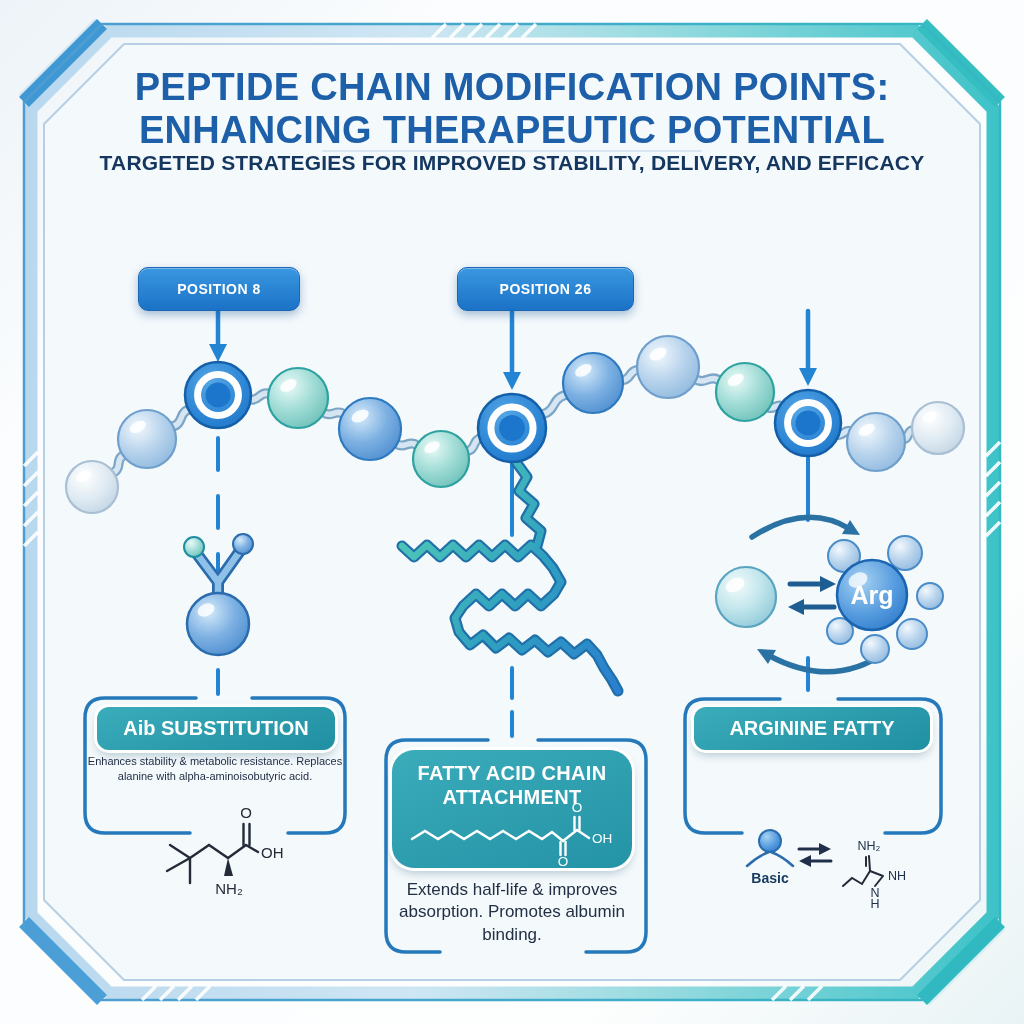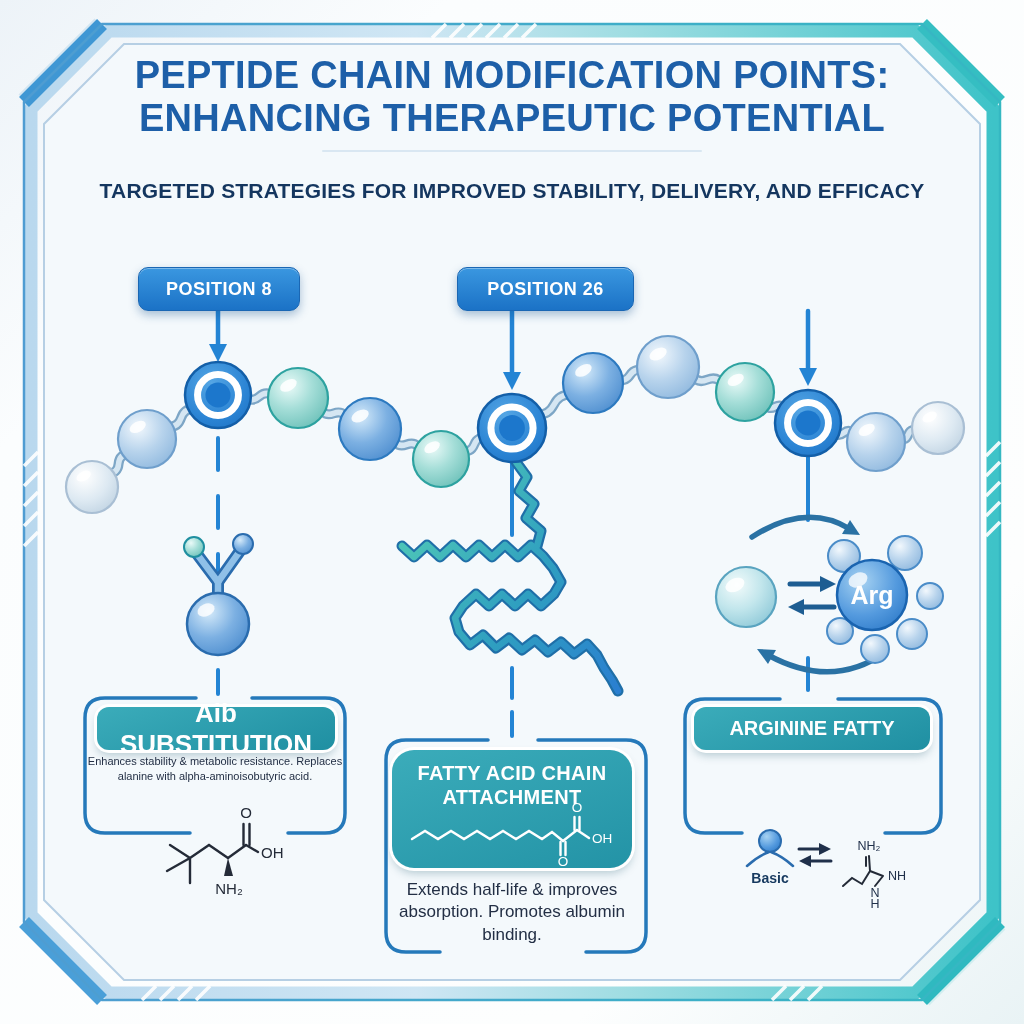--- a/index.html
+++ b/index.html
@@ -6,45 +6,45 @@
   .canvas{
     position:relative;width:1024px;height:1024px;overflow:hidden;
     font-family:"Liberation Sans","DejaVu Sans",sans-serif;
     background:linear-gradient(135deg,#edf3f8 0%,#fbfdfe 22%,#fdfefe 78%,#e9f3f5 100%);
   }
   svg.layer{position:absolute;left:0;top:0;}
   #overlay{pointer-events:none;z-index:3;}
   #main{z-index:1;}
   .txt{position:absolute;z-index:2;}
   .title{
-    left:0;right:0;top:54px;text-align:center;
+    left:0;right:0;top:66px;text-align:center;
     font-size:38px;font-weight:bold;color:#1d5fa8;line-height:1.12;letter-spacing:.3px;
   }
   .divider{position:absolute;z-index:2;left:322px;top:150px;width:380px;height:2px;background:#d9e7f2;border-radius:2px;}
   .subtitle{
-    left:0;right:0;top:179px;text-align:center;
+    left:0;right:0;top:151px;text-align:center;
     font-size:21px;font-weight:bold;color:#14365f;letter-spacing:.2px;
   }
   .poslabel{
     display:flex;align-items:center;justify-content:center;
-    height:42px;border-radius:10px;color:#ffffff;font-weight:bold;font-size:18px;letter-spacing:.5px;
+    height:42px;border-radius:10px;color:#ffffff;font-weight:bold;font-size:14px;letter-spacing:.5px;
     background:linear-gradient(180deg,#3a97e0 0%,#1b72c6 100%);
     border:1px solid #1a67b4;
     box-shadow:0 4px 10px rgba(20,80,140,.35), inset 0 1px 0 rgba(255,255,255,.35);
   }
   #pos8{left:138px;top:267px;width:160px;}
   #pos26{left:425px;top:267px;width:175px;margin-left:32px;}
   #pos34{left:722px;top:267px;width:175px;}
   .tealhead{
     display:flex;align-items:center;justify-content:center;text-align:center;
     border-radius:12px;color:#ffffff;font-weight:bold;
     background:linear-gradient(160deg,#3bacba 0%,#1f8fa2 100%);
     box-shadow:0 0 0 3px #ffffff,0 5px 10px rgba(0,70,90,.28);
   }
-  #aib-header{left:97px;top:707px;width:238px;height:43px;font-size:26px;}
+  #aib-header{left:97px;top:707px;width:238px;height:43px;font-size:20px;}
   #arg-header{left:694px;top:707px;width:236px;height:43px;font-size:20px;}
   #fatty-box{
     left:392px;top:750px;width:240px;height:118px;border-radius:22px;
     background:linear-gradient(160deg,#3bacba 0%,#2393a6 100%);
     box-shadow:0 0 0 3px #ffffff,0 5px 10px rgba(0,70,90,.28);
   }
   #fatty-title{
     position:absolute;left:12px;right:12px;top:11px;text-align:center;
     color:#ffffff;font-weight:bold;font-size:20px;line-height:1.22;letter-spacing:.3px;
   }

